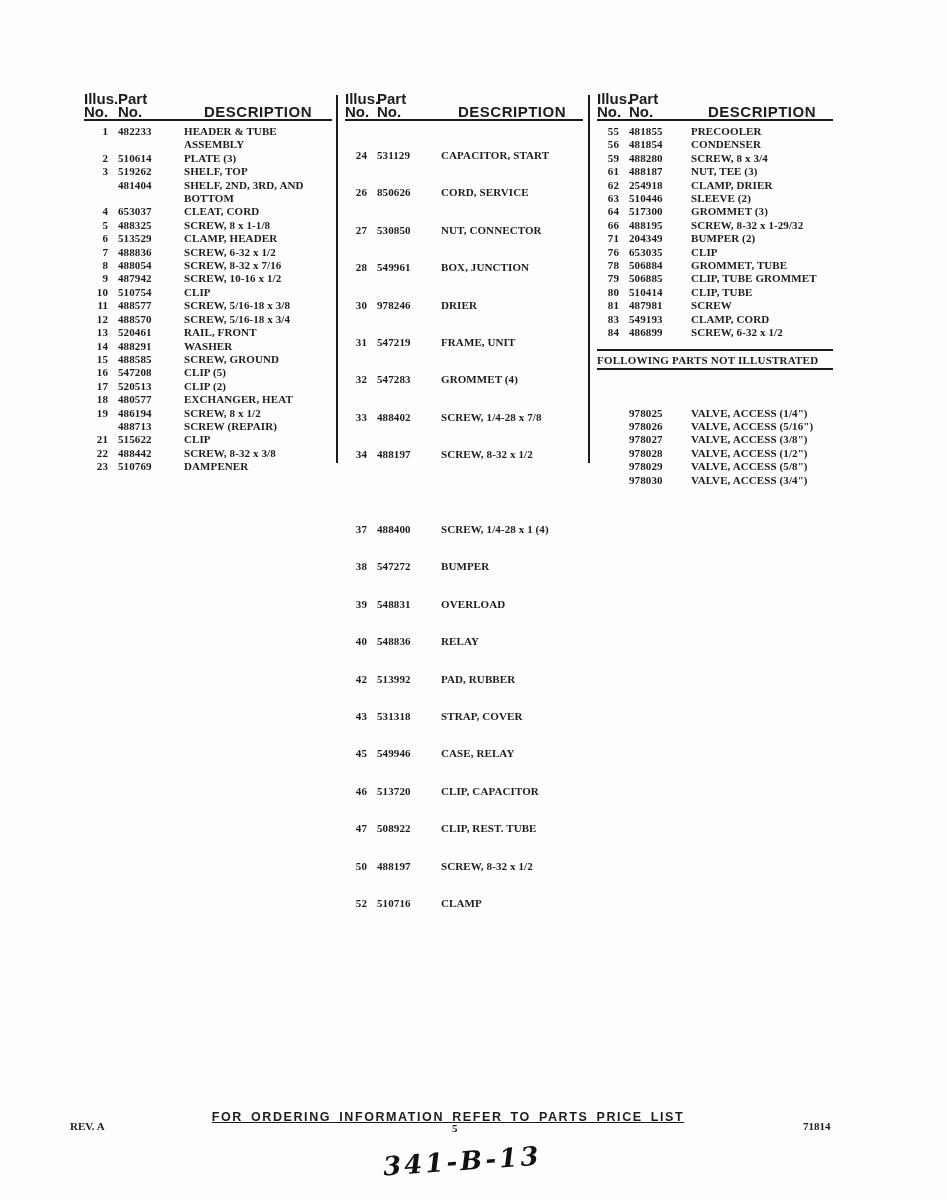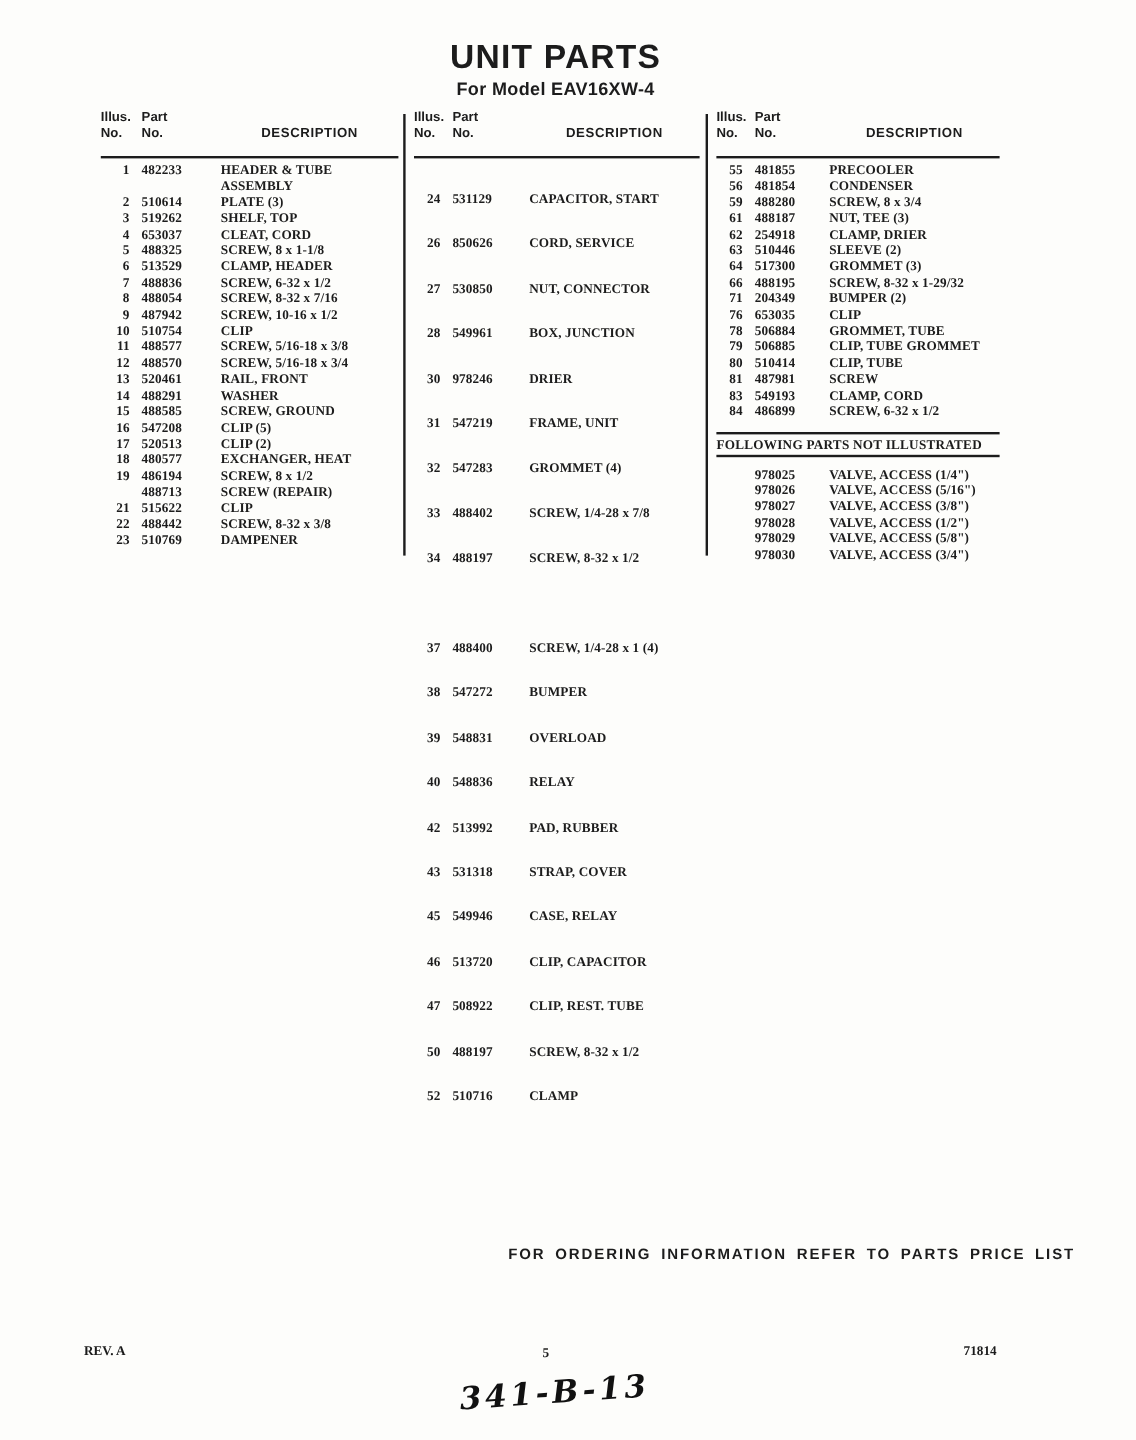--- a/index.html
+++ b/index.html
@@ -17,70 +17,66 @@
   .subtitle{
     font-family:"Liberation Sans", sans-serif; font-weight:700;
     font-size:15px; margin-top:4px; letter-spacing:.3px;
   }
   
   .col{position:absolute; top:92px;}
   .col1{left:84px;  width:248px;}
   .col2{left:345px; width:238px;}
   .col3{left:597px; width:236px;}
   .thead{
-    font-family:"Liberation Sans", sans-serif; font-weight:700; font-size:11px;
-    line-height:13px; border-bottom:2px solid #1c1c1c; padding-bottom:12px;
+    font-family:"Liberation Sans", sans-serif; font-weight:700; font-size:15px;
+    line-height:13px; border-bottom:2px solid #1c1c1c; padding-bottom:1px;
   }
   .hrow{display:grid; column-gap:10px;}
   .col1 .hrow{grid-template-columns:24px 56px 1fr;}
   .col2 .hrow{grid-template-columns:22px 54px 1fr;}
   .col3 .hrow{grid-template-columns:22px 52px 1fr;}
   .desc-h{text-align:center; letter-spacing:.5px;}
   .rows{padding-top:4px;}
   .row{display:grid; column-gap:10px; min-height:13.4px;
        font-size:11px; line-height:13.4px; font-weight:700; letter-spacing:.1px;}
   .col1 .row{grid-template-columns:24px 56px 1fr;}
   .col2 .row{grid-template-columns:22px 54px 1fr;margin-top:24px;}
   .col3 .row{grid-template-columns:22px 52px 1fr;}
   .c-illus{text-align:right;}
   .c-desc{white-space:pre-line;}
   
   .ni-block{margin-top:9px; border-top:2px solid #1c1c1c; padding-top:2px;}
   .ni-title{
     font-size:11px; font-weight:700; line-height:14px; letter-spacing:.2px;
     border-bottom:2px solid #1c1c1c; padding-bottom:1px;
   }
-  .ni-rows{padding-top:9px;}
+  .ni-rows{padding-top:9px;margin-top:28px;}
   
   .vrule{position:absolute; width:2px; background:#1c1c1c; top:95px; height:368px;}
   .vrule-1{left:336px;} .vrule-2{left:588px;}
   
-  .ordering-wrap{position:absolute; top:1036px; left:0; width:896px; text-align:right;}
+  .ordering-wrap{position:absolute; top:1107px; left:0; width:896px; text-align:center;text-decoration:underline;}
   .ordering{
     font-family:"Liberation Sans", sans-serif; font-weight:800; font-size:12.5px;
     letter-spacing:1.6px; word-spacing:3px;
   }
   .rev{position:absolute; left:70px; top:1120px; font-size:11px; font-weight:700;text-align:right;}
   .pagenum{position:absolute; left:452px; top:1122px; font-size:11px; font-weight:700;}
   .docnum{position:absolute; left:803px; top:1120px; font-size:11px; font-weight:700;}
   .handwritten{
     position:absolute; left:383px; top:1146px;
     font-family:"DejaVu Serif", serif; font-style:italic; font-weight:700;
     font-size:26px; letter-spacing:3px; transform:rotate(-4deg); color:#111;
   }
 </style>
 </head>
 <body>
 
 <div class="page">
 
-  <div class="title-wrap">
-    <div class="title">UNIT PARTS</div>
-    <div class="subtitle">For Model EAV16XW-4</div>
-  </div>
 
   <section class="col col1">
     <div class="thead">
       <div class="hrow">
         <span>Illus.</span>
         <span>Part</span>
         <span></span>
       </div>
       <div class="hrow">
         <span>No.</span>
@@ -96,20 +92,26 @@
         </div>
         <div class="row">
           <span class="c-illus">2</span>
           <span class="c-part">510614</span>
           <span class="c-desc">PLATE (3)</span>
         </div>
         <div class="row">
           <span class="c-illus">3</span>
           <span class="c-part">519262</span>
           <span class="c-desc">SHELF, TOP</span>
+        </div>
+        <div class="row">
+          <span class="c-illus"></span>
+          <span class="c-part">481404</span>
+          <span class="c-desc">SHELF, 2ND, 3RD, AND
+BOTTOM</span>
         </div>
         <div class="row">
           <span class="c-illus">4</span>
           <span class="c-part">653037</span>
           <span class="c-desc">CLEAT, CORD</span>
         </div>
         <div class="row">
           <span class="c-illus">5</span>
           <span class="c-part">488325</span>
           <span class="c-desc">SCREW, 8 x 1-1/8</span>

